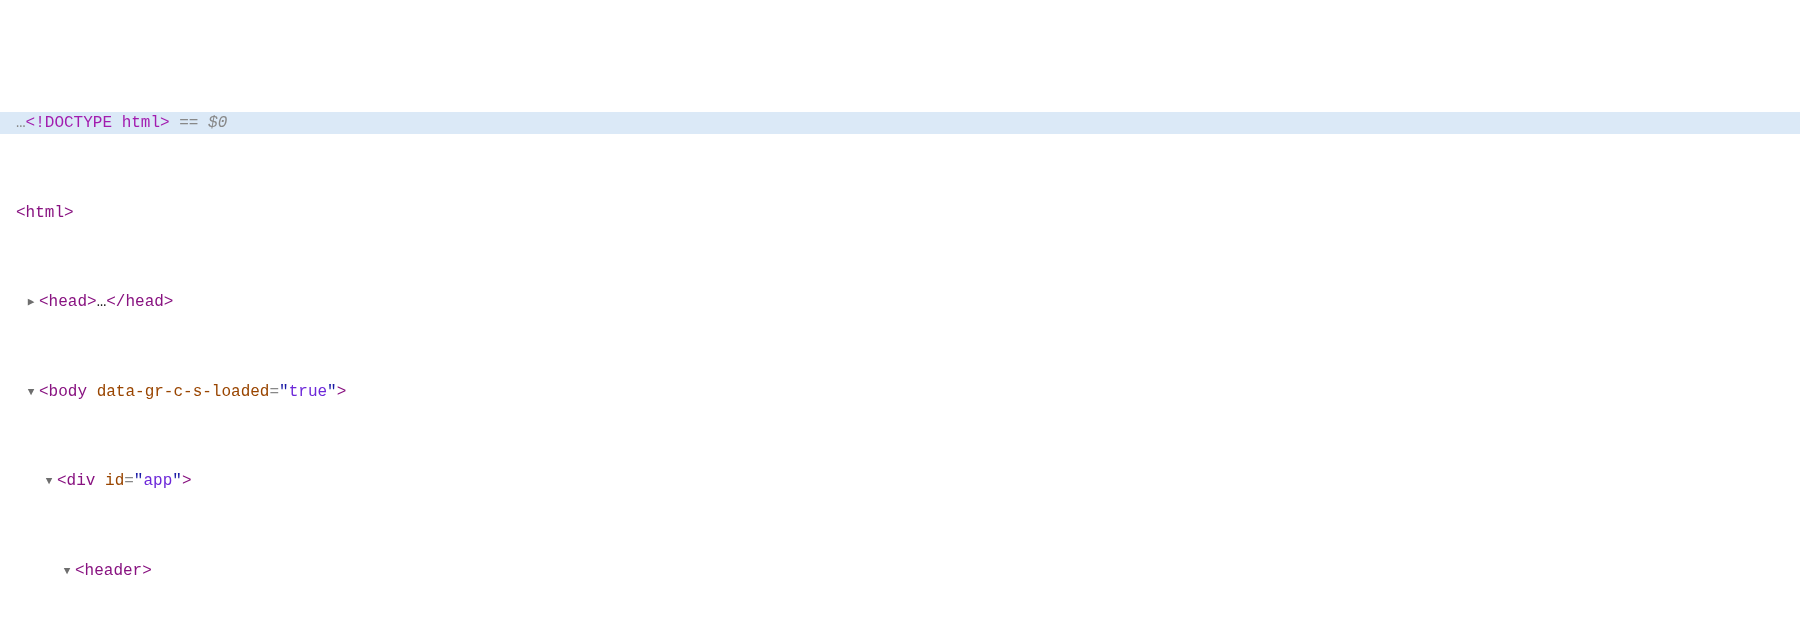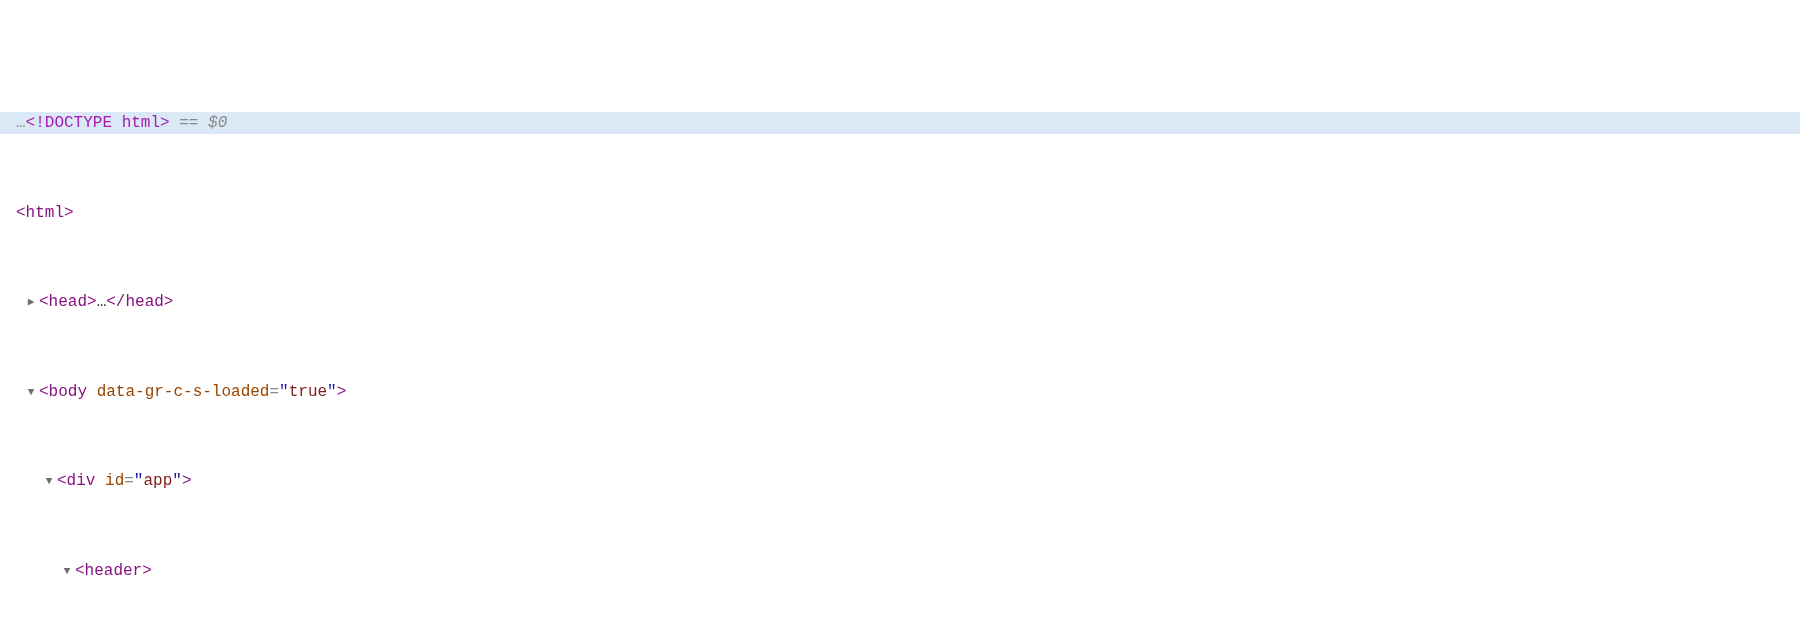--- a/index.html
+++ b/index.html
@@ -28,21 +28,21 @@
     color: #6e6e6e;
     font-size: 11px;
     vertical-align: middle;
     margin-right: 2px;
   }
   .arrow-right::before { content: "▶"; }
   .arrow-down::before { content: "▼"; }
   .indent { display:inline-block; }
   .tag { color: #881280; }       
   .attr-name { color: #994500; font-family: Liberation Mono, monospace; } 
-  .attr-value { color: #7f1d1d; font-family: Liberation Mono, monospace; }
+  .attr-value { color: #6d28d9; font-family: Liberation Mono, monospace; }
   .text-node { color: #222222; }
   .gray { color: #a21caf; }
   .suffix { color: #888888; font-style: italic; }
   .ellipsis-lead { color: #888888; }
   .punct { color: #881280; } 
   .eq { color: #888888; }
   .quote { color: #1a1aa6; }
 </style>
 </head>
 <body>

